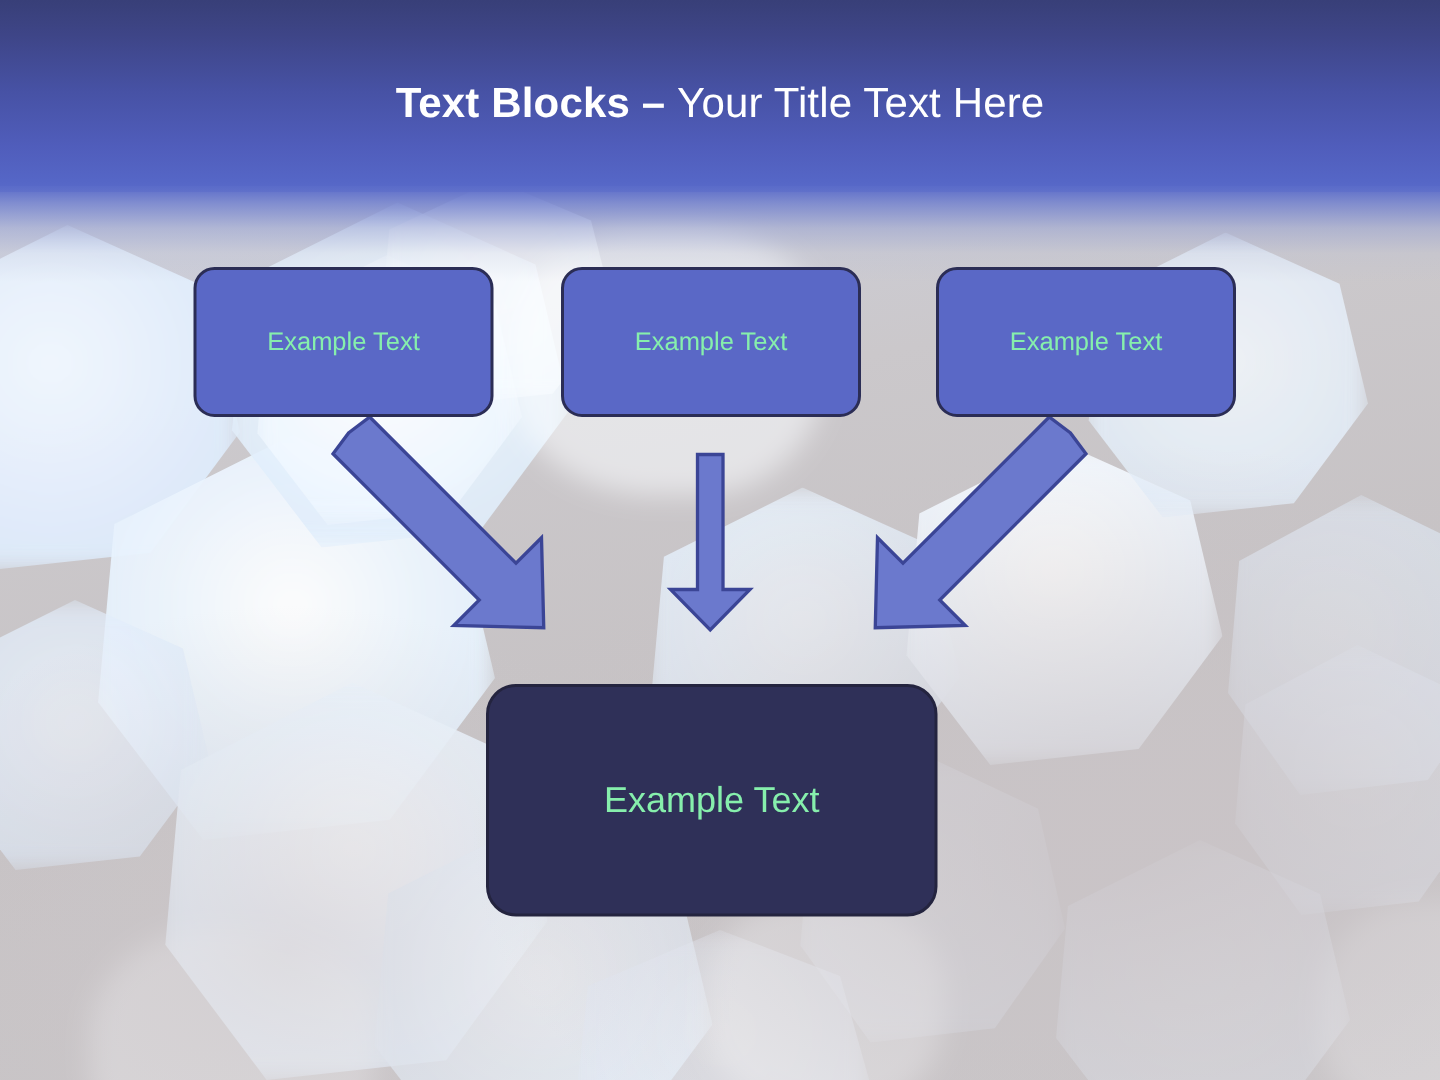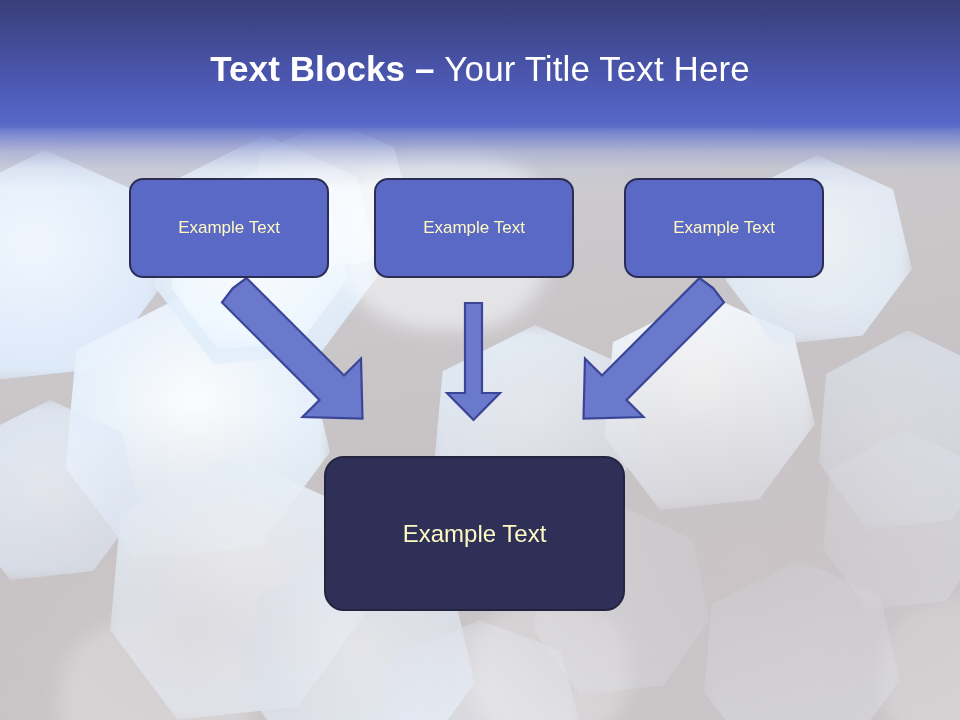--- a/index.html
+++ b/index.html
@@ -75,37 +75,37 @@
         rgba(185,190,212,0.24) 70%,
         rgba(205,205,214,0) 100%);
   }
 
   .title {
     position: absolute;
     left: 0; top: 48px;
     width: 960px;
     text-align: center;
     color: #ffffff;
-    font-size: 35px;
+    font-size: 28px;
     font-weight: 400;
     letter-spacing: 0.1px;
     line-height: 42px;
     white-space: nowrap;
   }
   .title .bold { font-weight: 700; }
   .title .dash { font-weight: 700; }
 
   
   .node {
     position: absolute;
     box-sizing: border-box;
     display: flex;
     align-items: center;
     justify-content: center;
-    color: #fef9c3;
+    color: #86efac;
     text-align: center;
   }
   .node-top {
     width: 200px;
     height: 100px;
     background: #5a68c6;
     border: 2.5px solid #2b2d55;
     border-radius: 14px;
     font-size: 17px;
     font-weight: 400;

